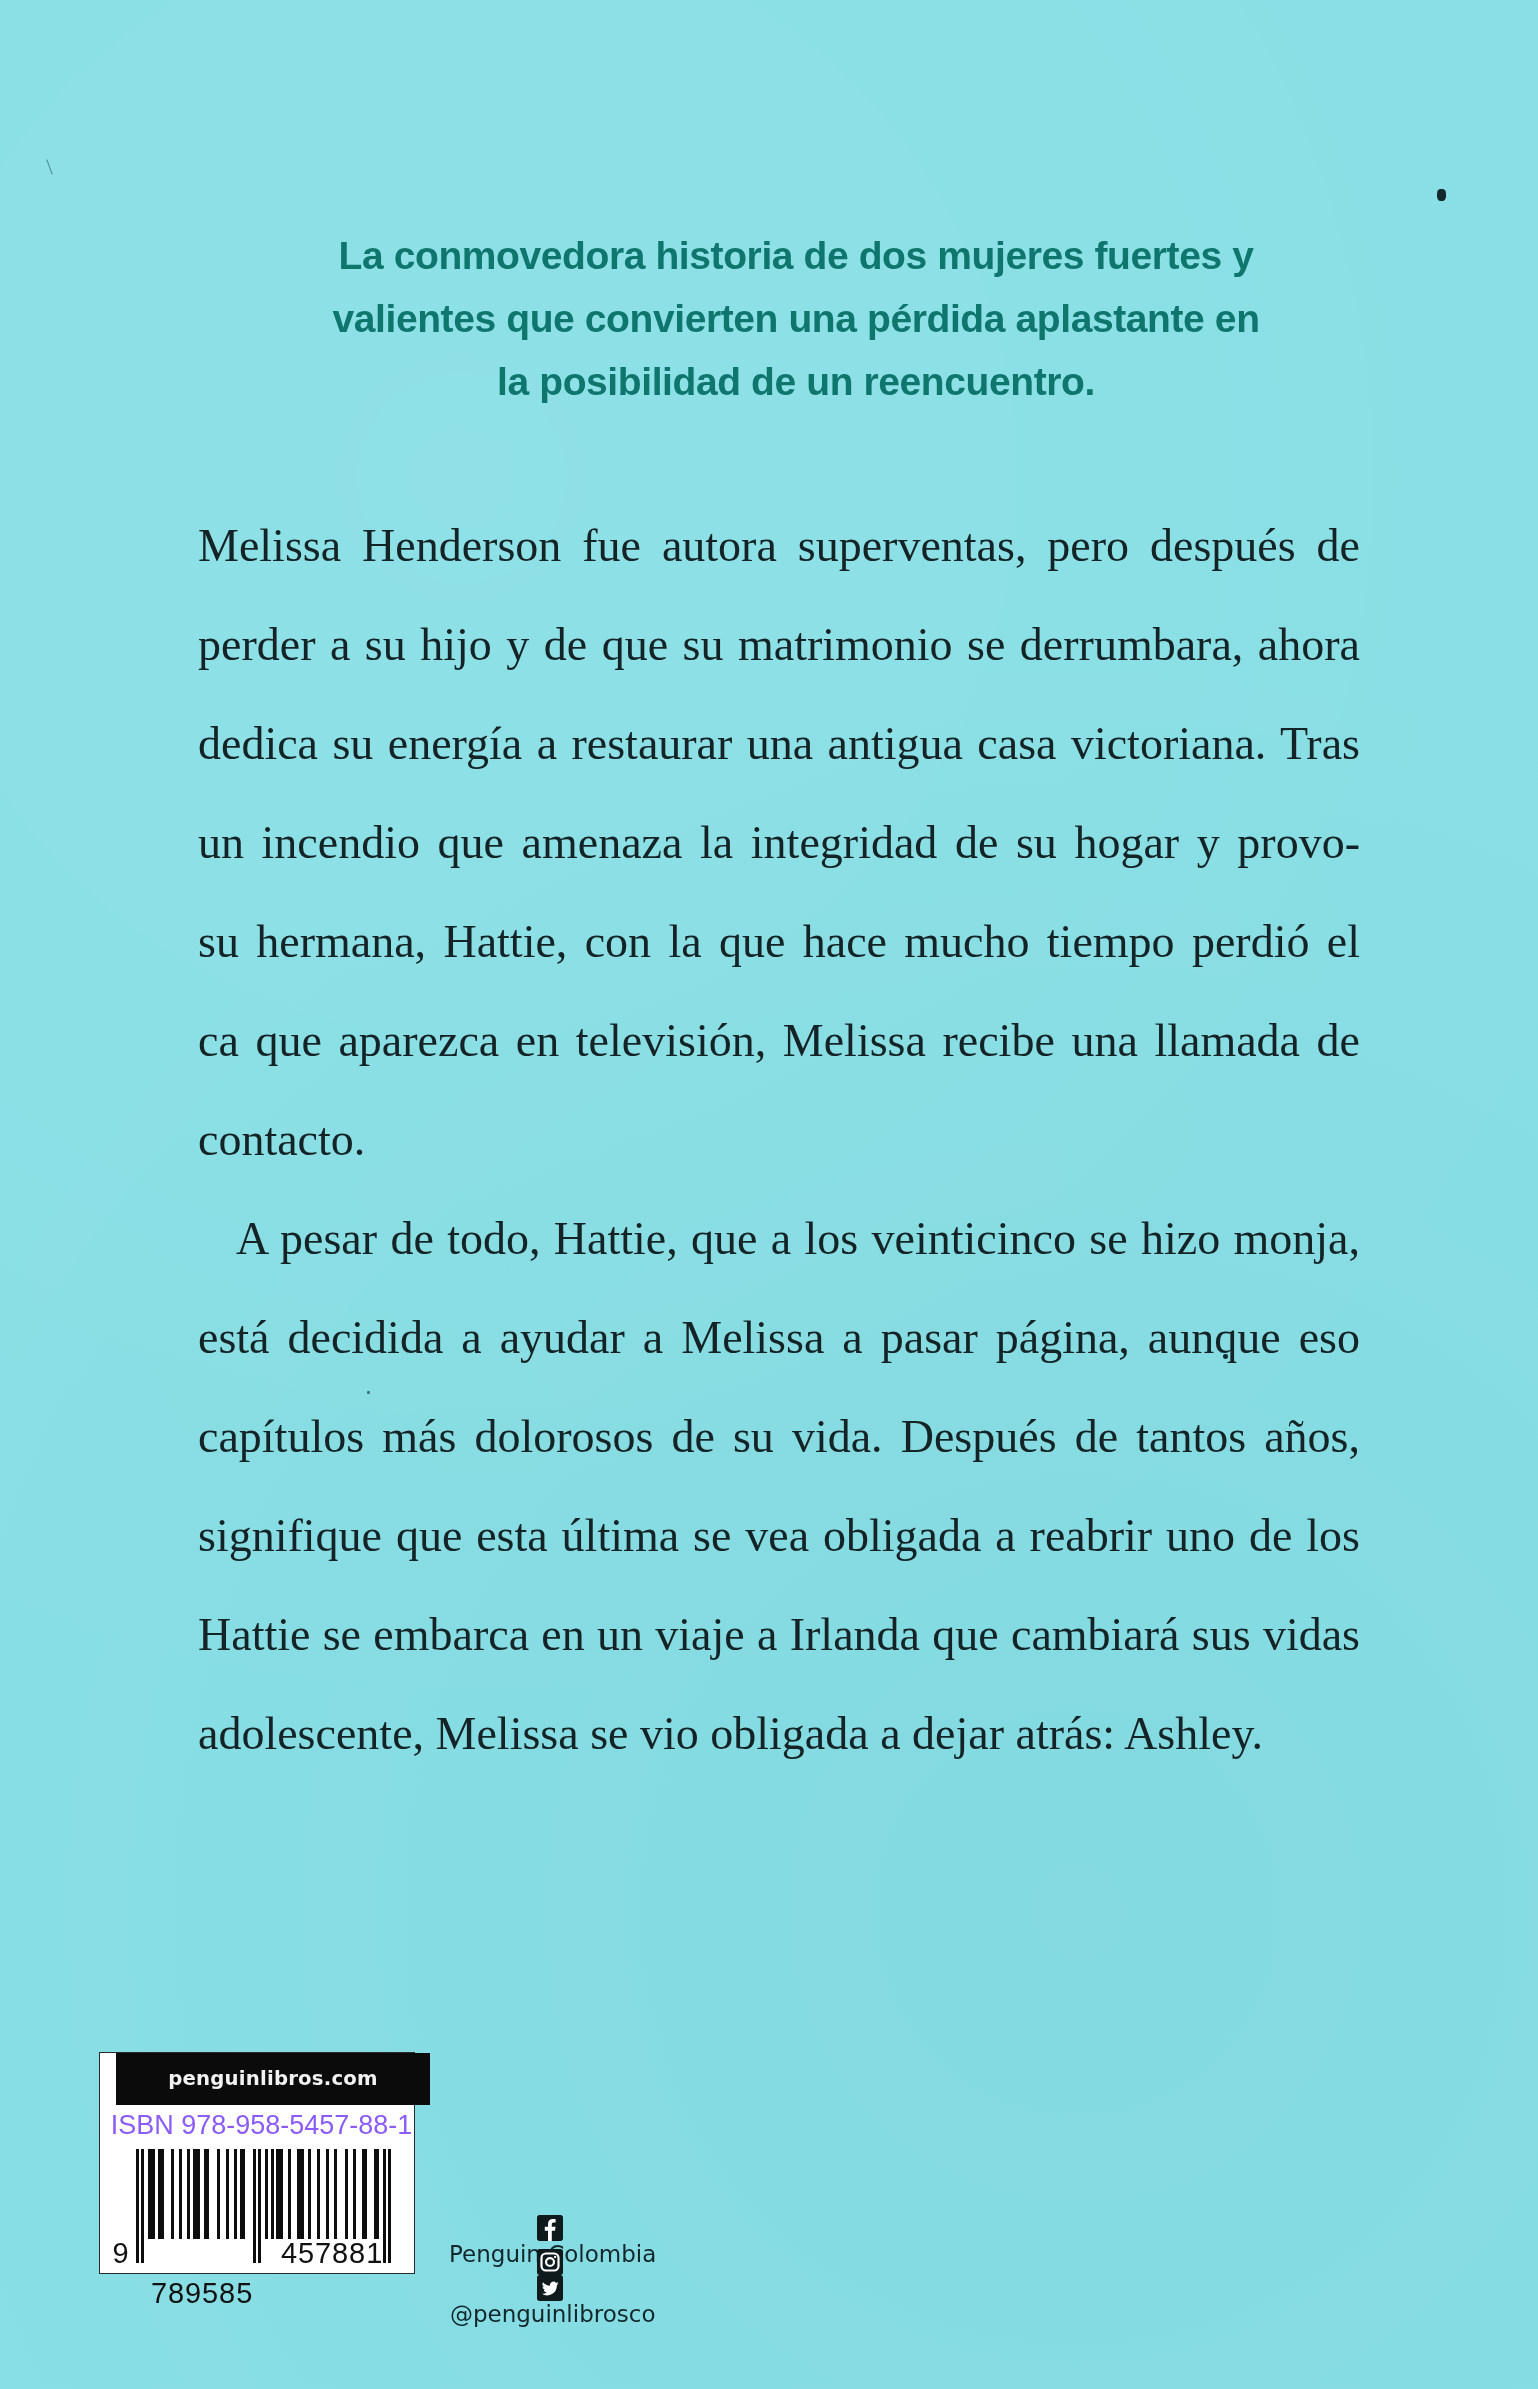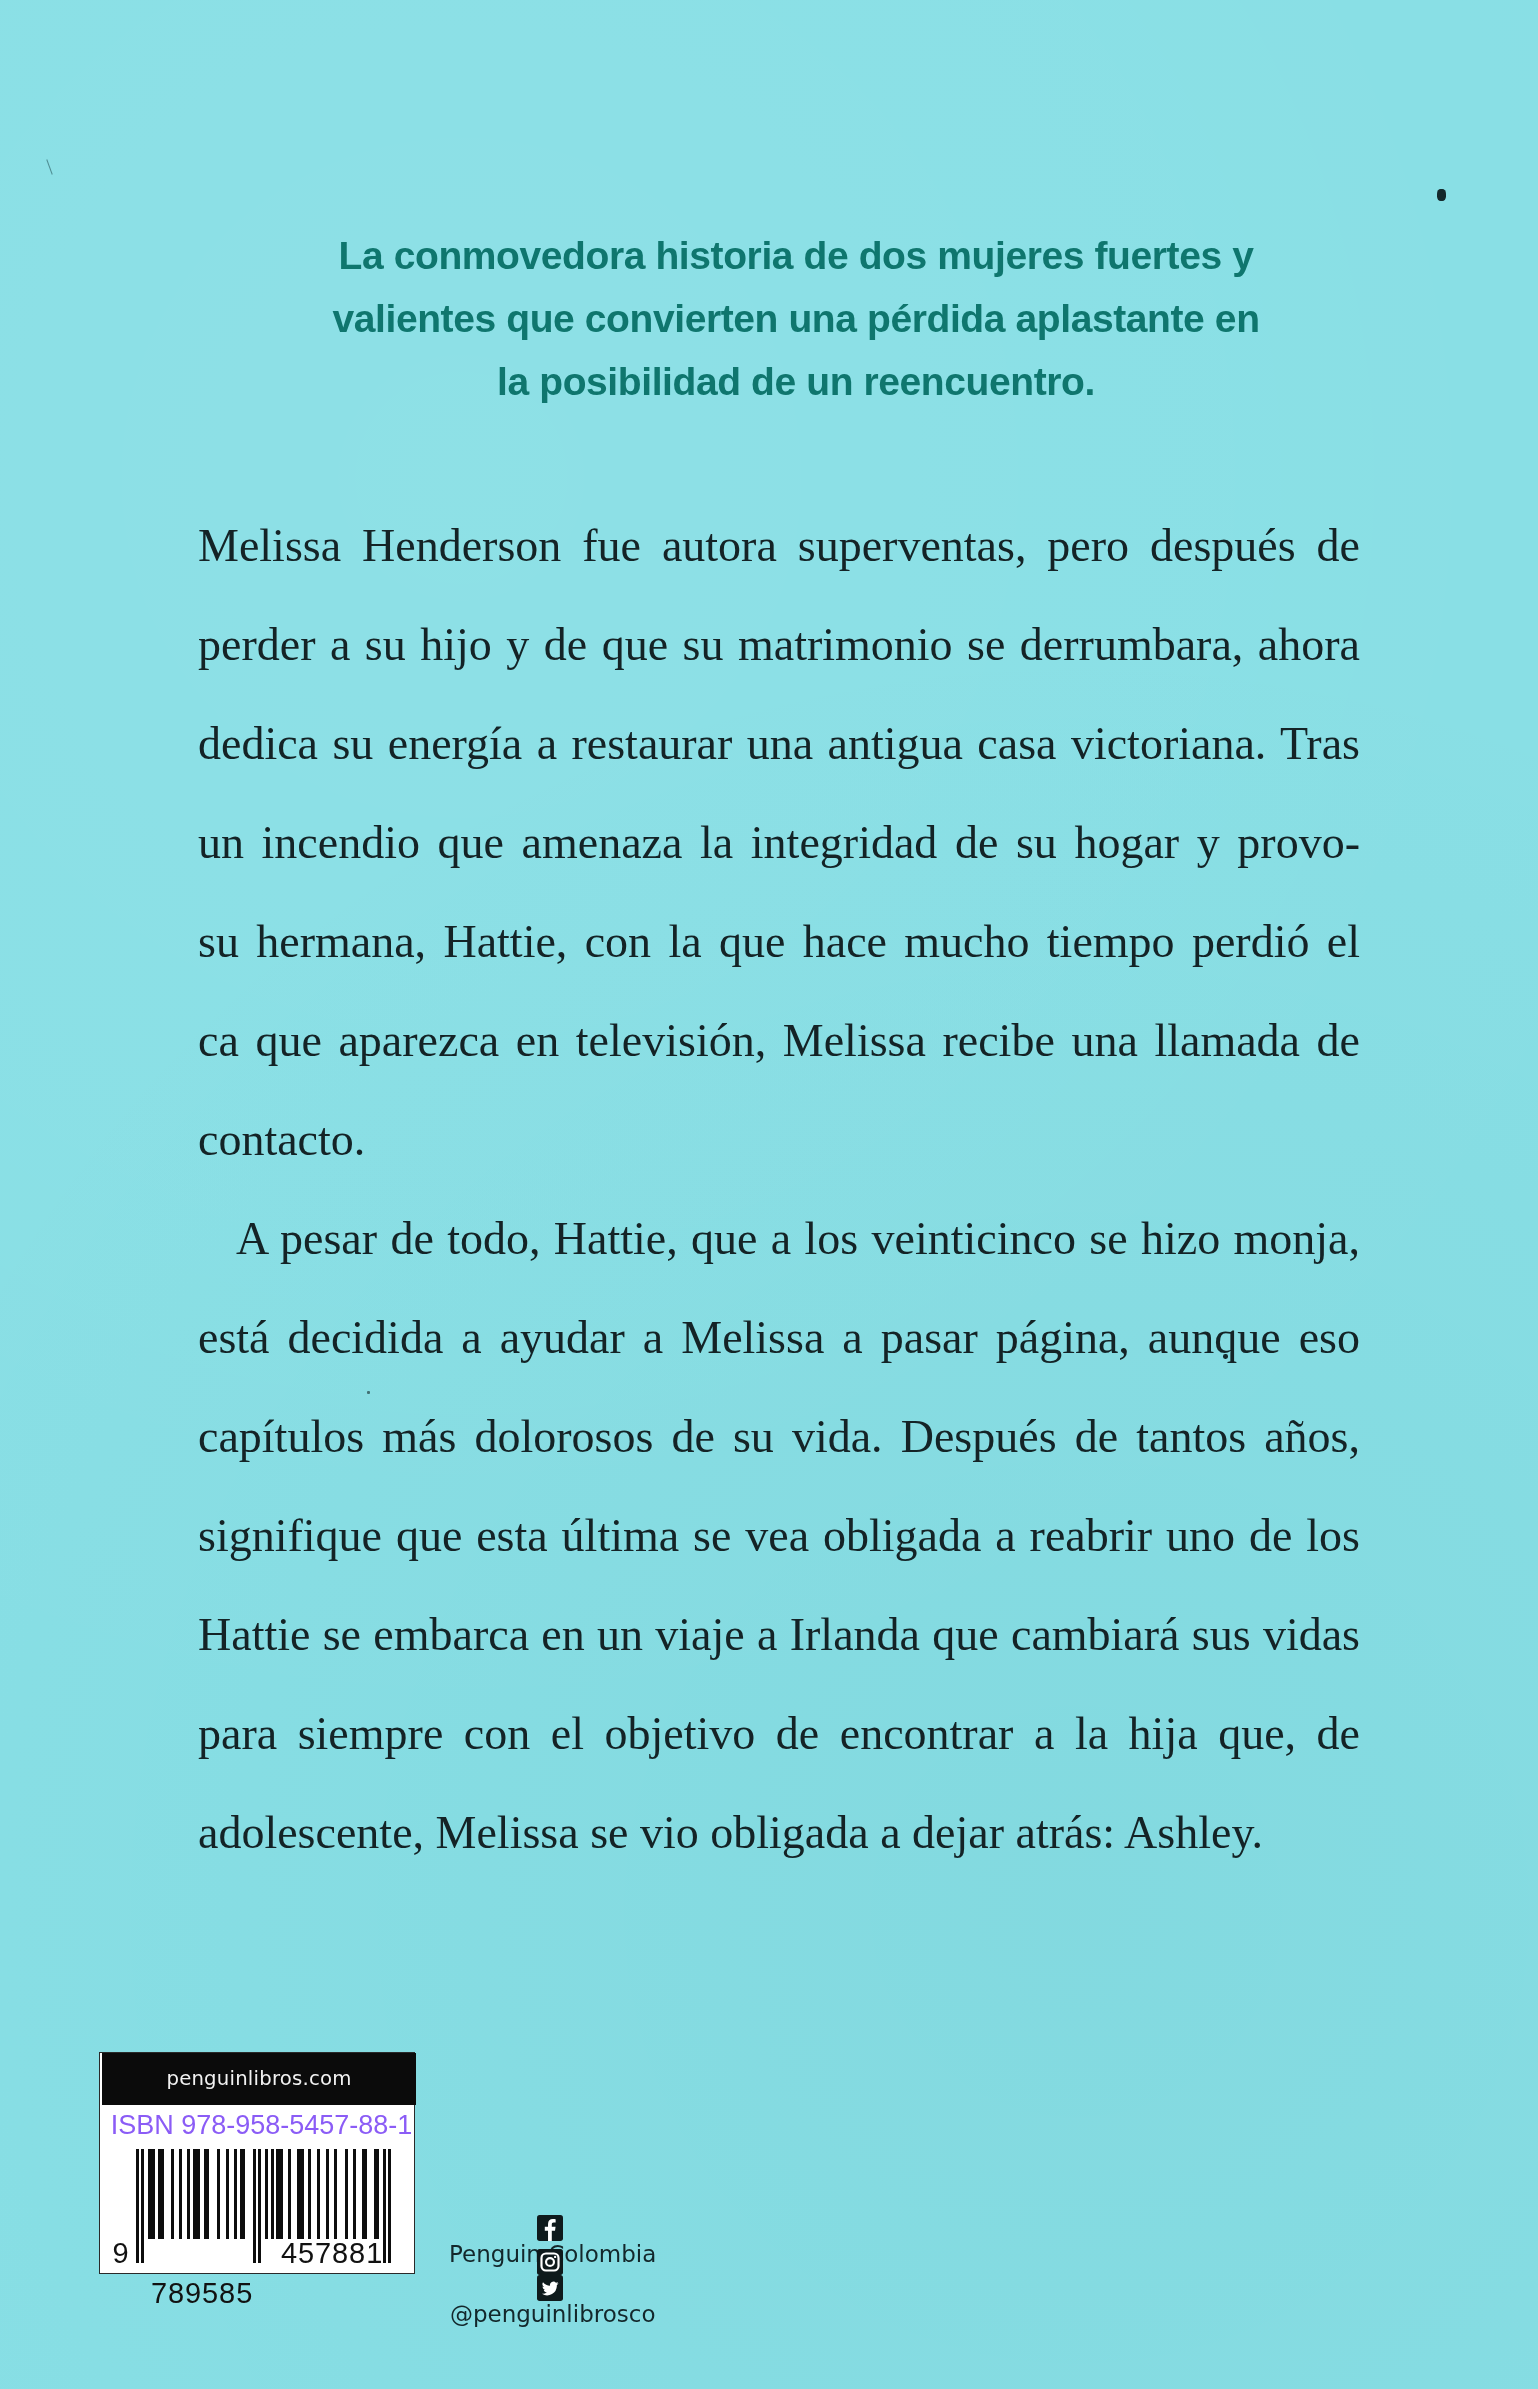--- a/index.html
+++ b/index.html
@@ -61,28 +61,28 @@
       left: 99px;
       top: 2052px;
       width: 316px;
       height: 222px;
       background: #ffffff;
       border: 0.9px solid #2a2a2a;
       box-sizing: border-box;
     }
     .barcode-box .site-band {
       position: absolute;
-      left: 2px;
+      left: 16px;
       top: 0;
       width: 100%;
       height: 52px;
       background: #0b0b0b;
       color: #f2f2f2;
       font-family: "DejaVu Sans", sans-serif;
-      font-weight: normal;
+      font-weight: bold;
       font-size: 19.7px;
       line-height: 52px;
       text-align: center;
       letter-spacing: 0.2px;
     }
     .barcode-box .isbn {
       position: absolute;
       left: 0;
       top: 57px;
       width: 100%;
@@ -174,21 +174,20 @@
     <span class="line">su hermana, Hattie, con la que hace mucho tiempo perdió el</span>
     <span class="line">ca que aparezca en televisión, Melissa recibe una llamada de</span>
     <span class="line last">contacto.</span>
   </div>
   <div>
     <span class="line indent">A pesar de todo, Hattie, que a los veinticinco se hizo monja,</span>
     <span class="line">está decidida a ayudar a Melissa a pasar página, aunque eso</span>
     <span class="line">capítulos más dolorosos de su vida. Después de tantos años,</span>
     <span class="line">signifique que esta última se vea obligada a reabrir uno de los</span>
     <span class="line">Hattie se embarca en un viaje a Irlanda que cambiará sus vidas</span>
-    <span class="line">para siempre con el objetivo de encontrar a la hija que, de</span>
     <span class="line last">adolescente, Melissa se vio obligada a dejar atrás: Ashley.</span>
   </div>
 </div>
 
 <div class="barcode-box">
   <div class="site-band">penguinlibros.com</div>
   <div class="isbn">ISBN 978-958-5457-88-1</div>
   <div class="bars" id="barcode-bars">
       <div class="bar" style="left: 0px; width: 2.7px; height: 114px;"></div>
       <div class="bar" style="left: 5.4px; width: 2.7px; height: 114px;"></div>

